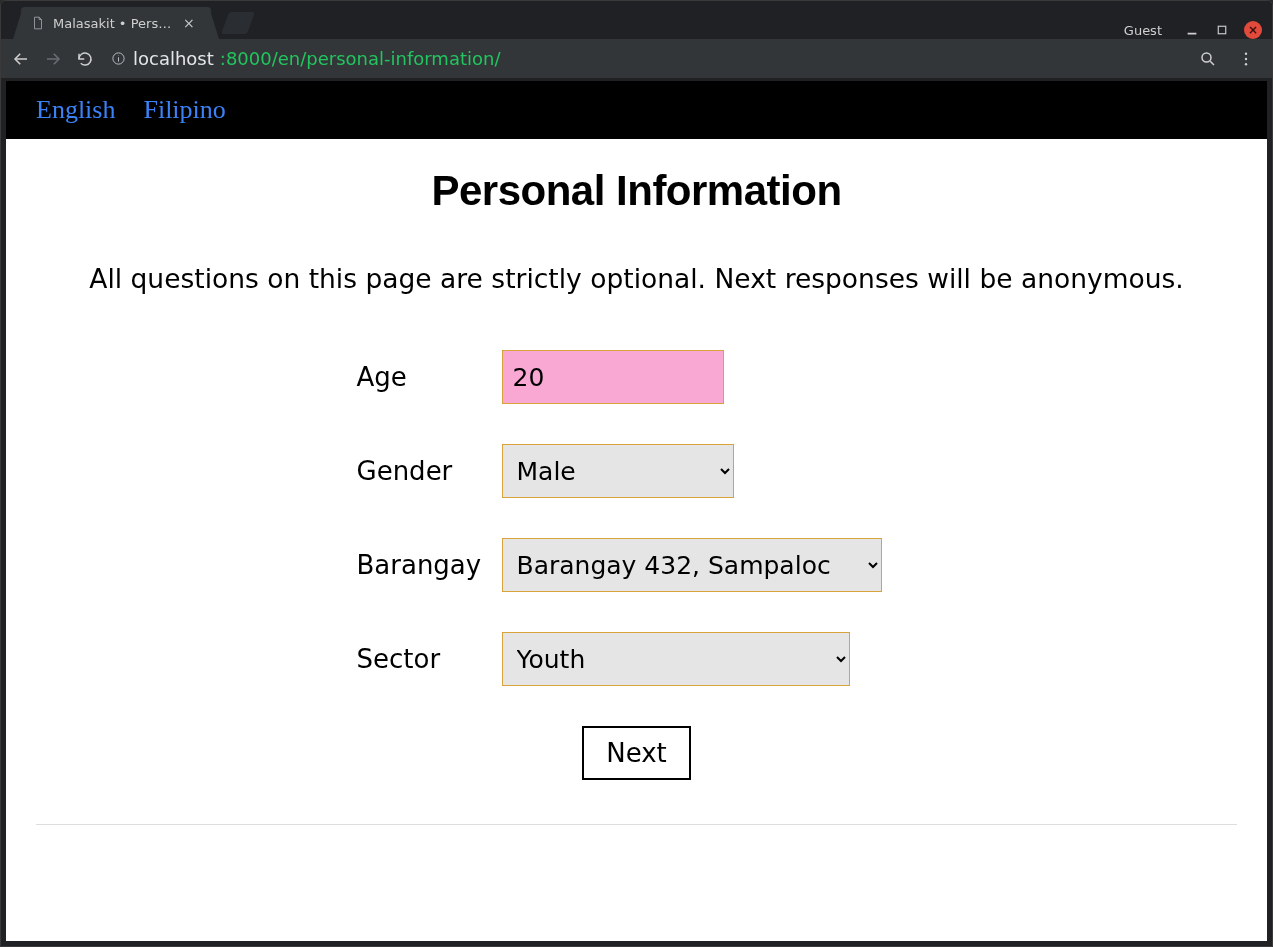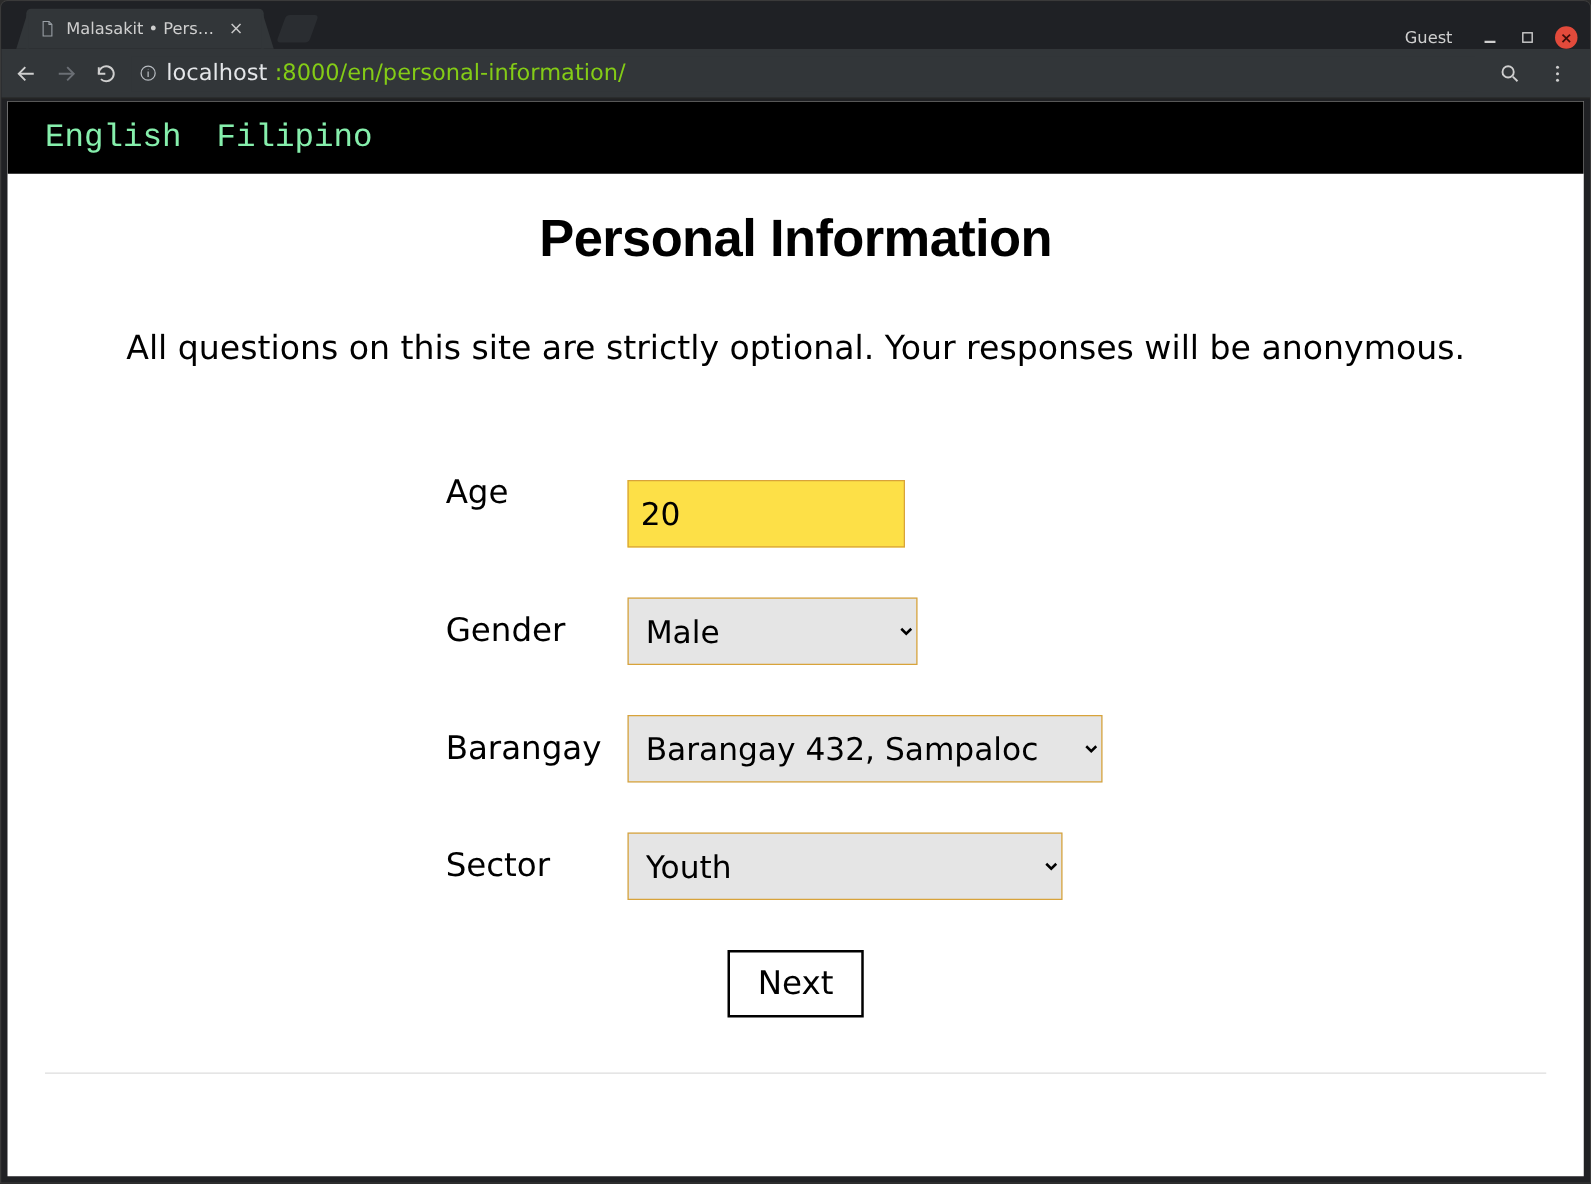--- a/index.html
+++ b/index.html
@@ -27,42 +27,41 @@
 
   
   .toolbar { height: 40px; background: #323639; display: flex; align-items: center; padding: 0 8px; gap: 8px; border-bottom: 1px solid #222; }
   .tb-icon { width: 24px; height: 24px; display:flex; align-items:center; justify-content:center; color:#cfcfcf; border-radius: 50%; }
   .tb-icon.disabled { color:#6b6f75; }
   .tb-icon svg { width:18px; height:18px; stroke:currentColor; fill:none; stroke-width:2; }
   .addr { flex: 1; height: 28px; background: #323639; display:flex; align-items:center; font-size: 18px; color:#bfc3c8; padding-left:4px; gap:6px; }
   .addr .proto-icon { width:18px; height:18px; display:flex; align-items:center; justify-content:center; color:#b7bbc0; }
   .addr .proto-icon svg { width:15px; height:15px; stroke:currentColor; fill:none; stroke-width:1.6; }
   .addr .host { color:#e4e6e9; }
-  .addr .rest { color:#84cc16; }
+  .addr .rest { color:#22c55e; }
   .tb-right { display:flex; align-items:center; gap:14px; margin-left:8px; margin-right:6px; }
 
   
   .viewport { position:absolute; left:5px; right:5px; top:80px; bottom:5px; background:#fff; overflow:hidden; }
 
   
   .site-header { background:#000; height:58px; display:flex; align-items:center; padding-left:30px; gap:28px; }
-  .site-header a { color:#86efac; font-size:26px; text-decoration:none; font-family: Liberation Mono, monospace; }
+  .site-header a { color:#3b82f6; font-size:26px; text-decoration:none; font-family: Liberation Serif, serif; }
 
   .content { padding: 0 30px; }
   h1.page-title { font-family: Arial, "Liberation Sans", sans-serif; font-weight: 800; font-size: 42px; text-align:center; margin-top: 28px; letter-spacing: -0.5px; }
   p.subtitle { text-align:center; font-size: 26.5px; margin-top: 48px; font-family: "DejaVu Sans","Liberation Sans",Arial,sans-serif; }
 
   .form { margin: 56px auto 0 auto; width: 560px; }
   .row { display:flex; align-items:center; margin-bottom: 40px; }
   .row label { width: 145px; font-size: 26px; }
   .row input[type=text] {
     font-size: 25px; padding: 6px 10px; height: 54px; width: 222px;
-    border: 1px solid #d8a33a; background: #fde047; outline: none;
+    border: 1px solid #d8a33a; background: #f9a8d4; outline: none;
     font-family: inherit;
-    margin-top: 34px;
   }
   .row select {
     font-size: 25px; padding: 6px 10px; height: 54px;
     border: 1px solid #d8a33a; background: #e5e5e5;
     font-family: inherit; -webkit-appearance: menulist; appearance: menulist;
   }
   #gender-select { width: 232px; }
   #barangay-select { width: 380px; }
   #sector-select { width: 348px; }
 
@@ -157,21 +156,21 @@
 
     <div class="viewport">
 
       <div class="site-header">
         <a href="#">English</a>
         <a href="#">Filipino</a>
       </div>
 
       <div class="content">
         <h1 class="page-title">Personal Information</h1>
-        <p class="subtitle">All questions on this site are strictly optional. Your responses will be anonymous.</p>
+        <p class="subtitle">All questions on this page are strictly optional. Next responses will be anonymous.</p>
 
         <div class="form">
 
           <div class="row">
             <label>Age</label>
             <input type="text" value="20" style="">
           </div>
 
           <div class="row">
             <label>Gender</label>

